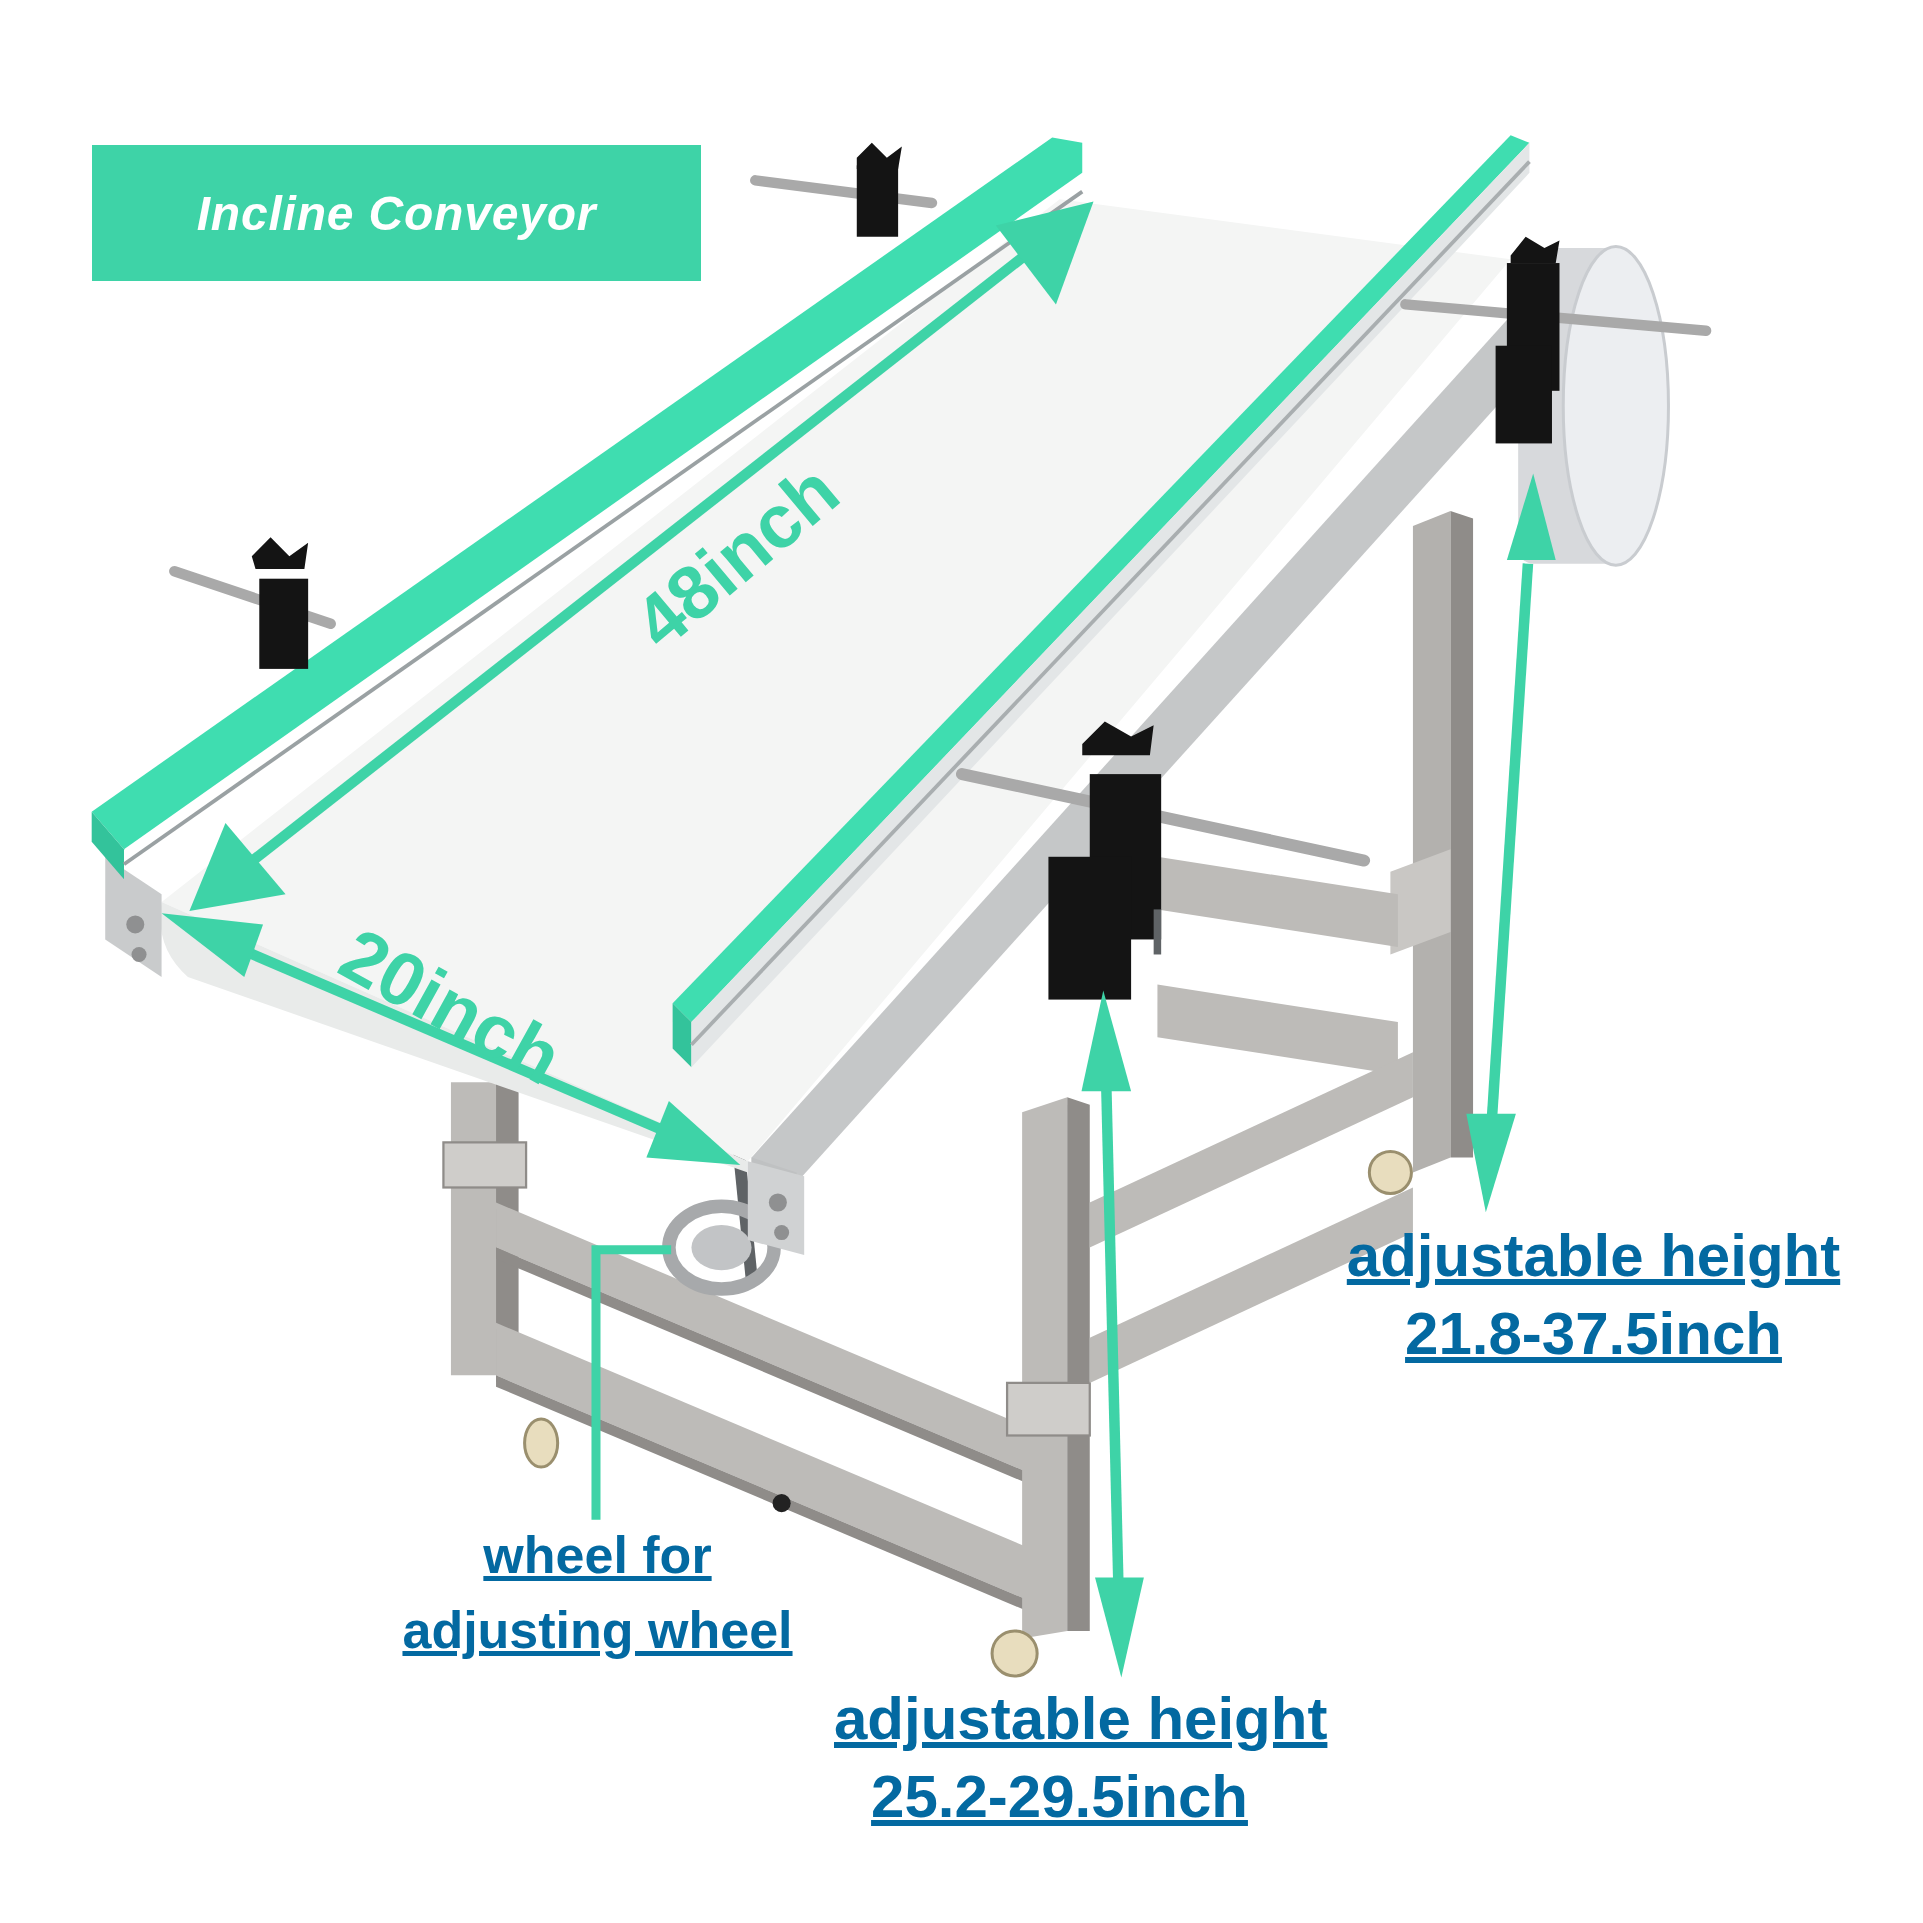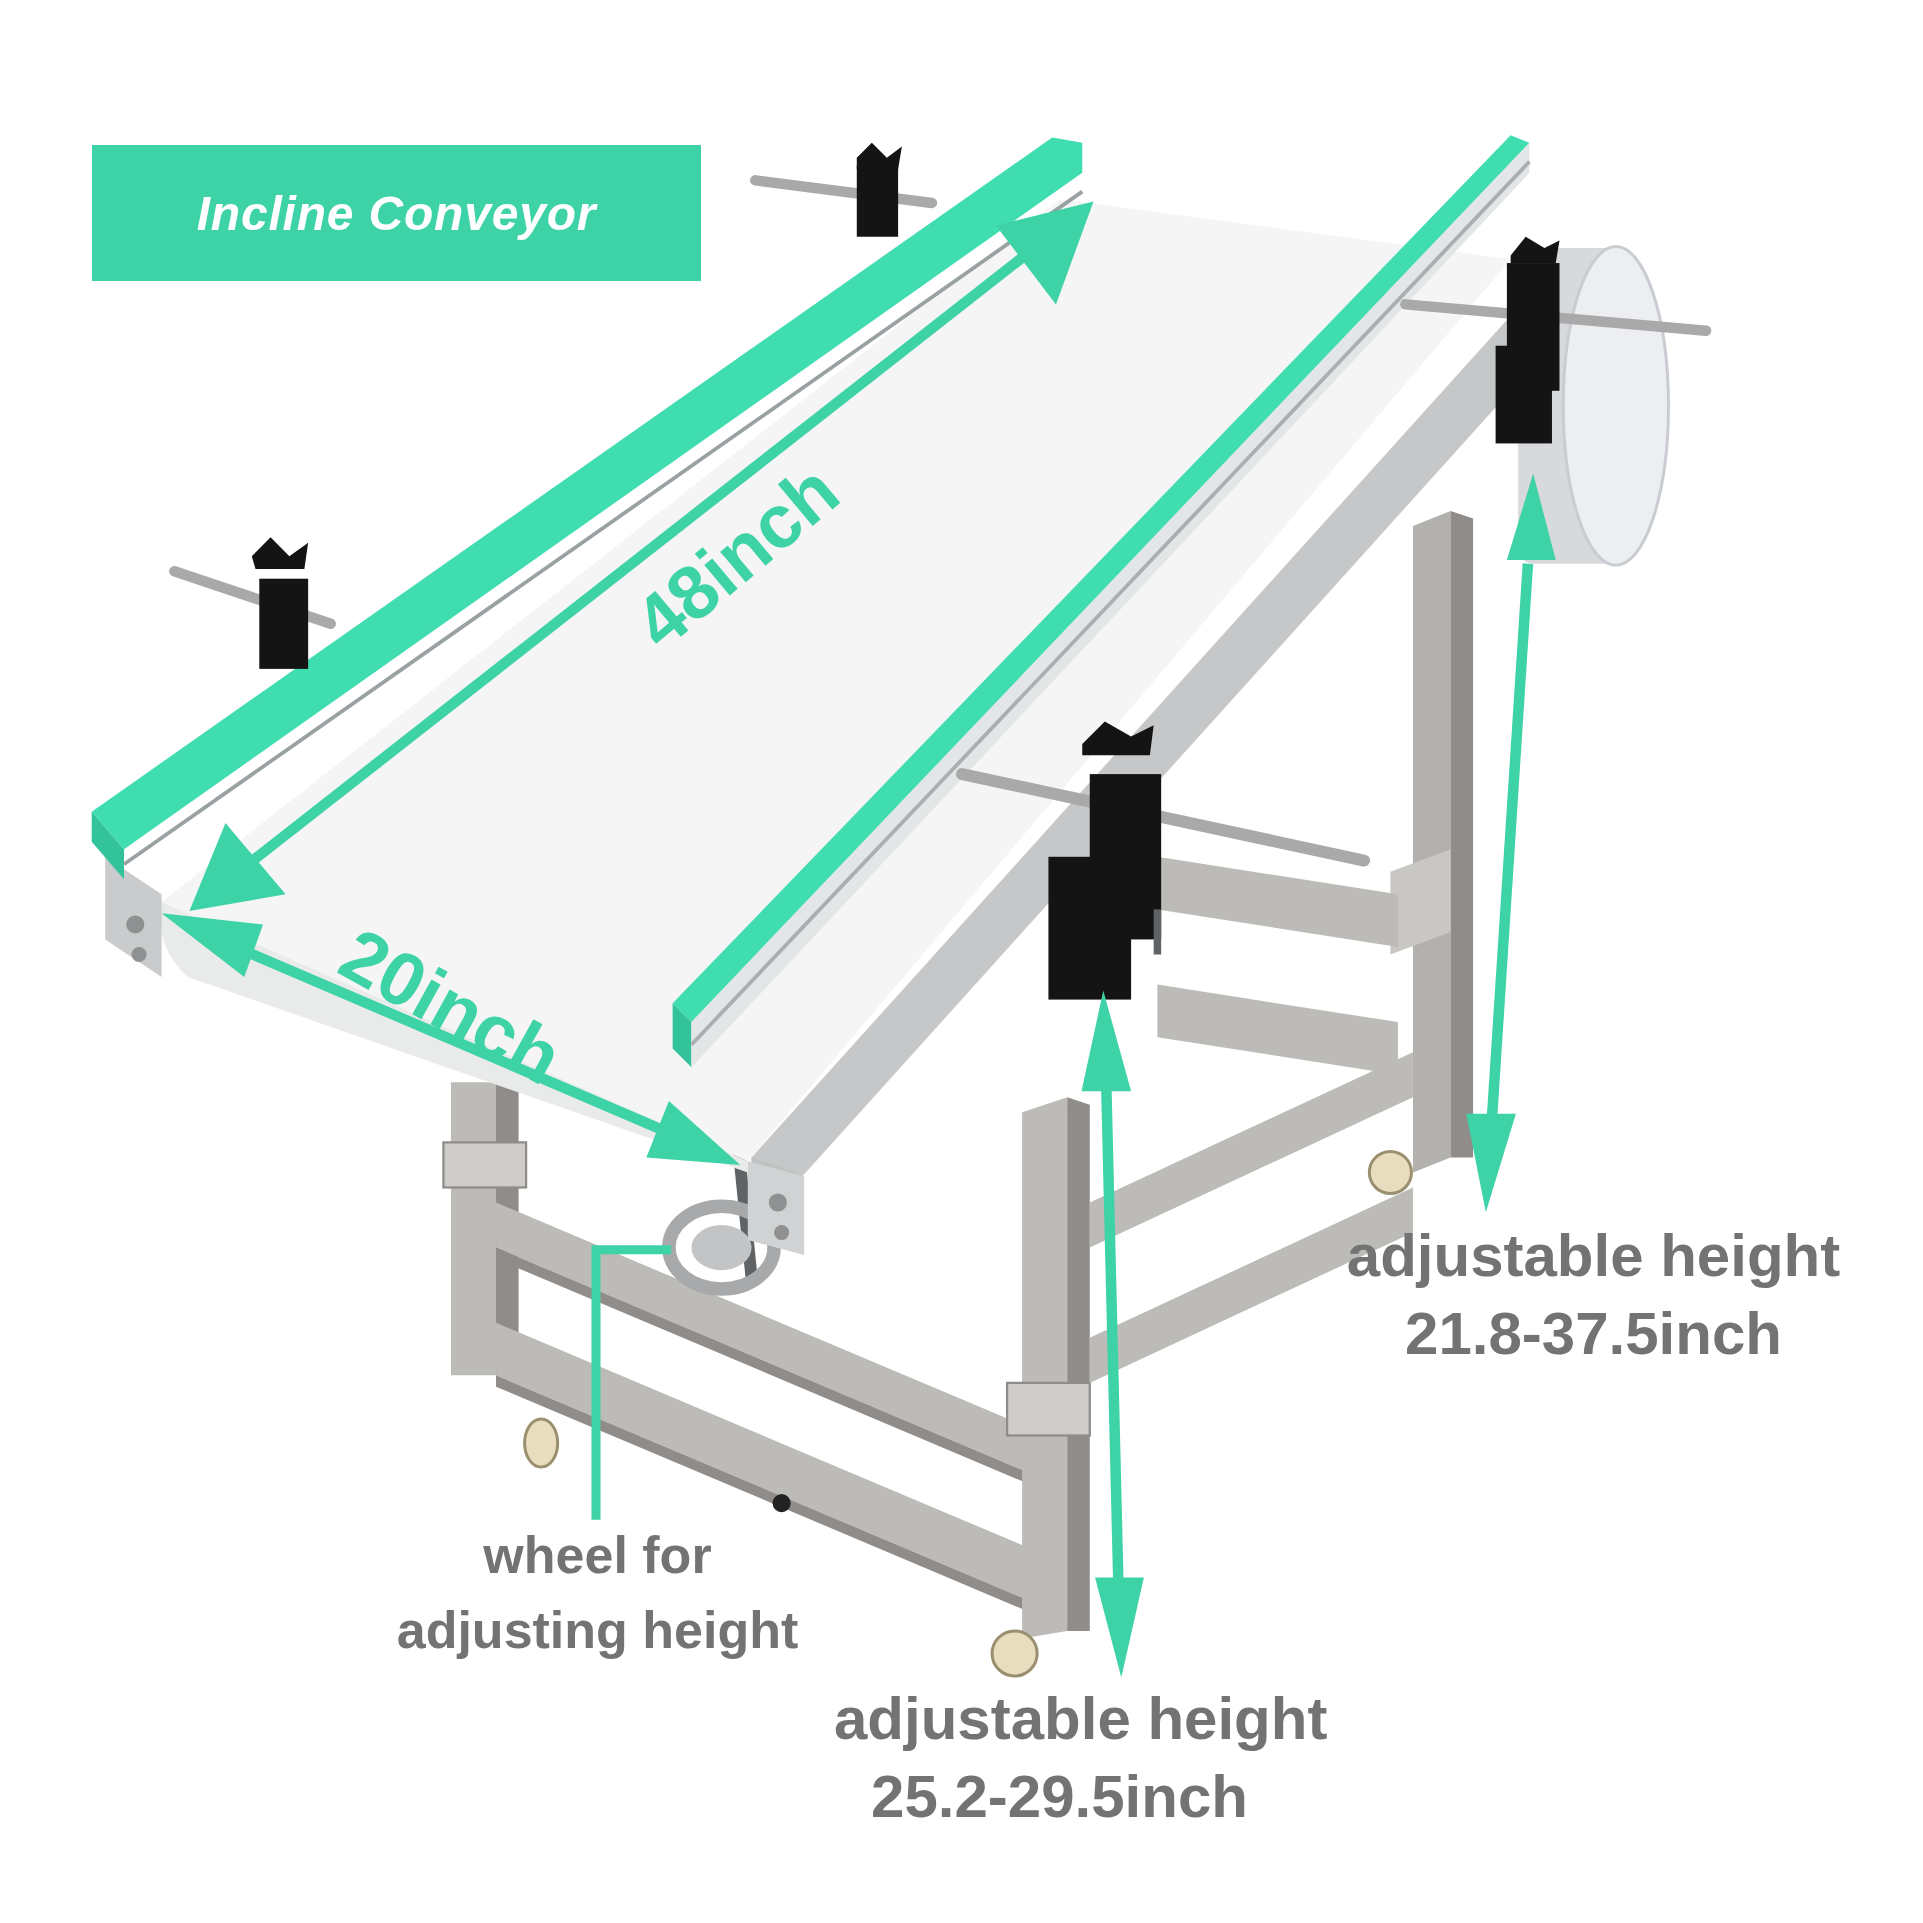--- a/index.html
+++ b/index.html
@@ -3,22 +3,22 @@
 <meta charset="utf-8">
 <style>
   html, body { margin: 0; padding: 0; background: #ffffff; }
   body { width: 1924px; height: 1924px; position: relative; overflow: hidden;
          font-family: "Liberation Sans", sans-serif; }
   #stage { position: absolute; left: 0; top: 0; width: 1924px; height: 1924px; }
   .title-box { position: absolute; left: 92px; top: 145px; width: 609px; height: 136px;
                background: #3ED3A7; display: flex; align-items: center; justify-content: center; }
   .title-text { color: #ffffff; font-weight: bold; font-style: italic; font-size: 48px;
                 letter-spacing: 0.8px; white-space: nowrap; }
-  .label { position: absolute; color: #737373; font-weight: bold; text-align: center;
-           white-space: nowrap; line-height: 1; }
+  .label { position: absolute; color: #0369a1; font-weight: bold; text-align: center;
+           white-space: nowrap; line-height: 1; text-decoration: underline; }
   .lbl-right { left: 1278px; top: 1226px; width: 631px; font-size: 60px; }
   .lbl-right .l2 { margin-top: 18px; }
   .lbl-mid { left: 834px; top: 1689px; width: 451px; font-size: 60px; }
   .lbl-mid .l2 { margin-top: 18px; }
   .lbl-wheel { left: 323px; top: 1529px; width: 549px; font-size: 52px; }
   .lbl-wheel .l2 { margin-top: 22.5px; }
   .dim { position: absolute; color: #3ED3A7; font-weight: bold; font-size: 75px;
          white-space: nowrap; transform-origin: center center; line-height: 1; }
   .dim-48 { left: 601px; top: 519px; width: 271px; text-align: center; transform: rotate(-40deg); }
   .dim-20 { left: 331px; top: 969px; width: 240px; text-align: center; transform: rotate(29deg); }
@@ -167,16 +167,16 @@
 
   
   <div class="label lbl-mid">
     <div>adjustable height</div>
     <div class="l2">25.2-29.5inch</div>
   </div>
 
   
   <div class="label lbl-wheel">
     <div>wheel for</div>
-    <div class="l2">adjusting height</div>
+    <div class="l2">adjusting wheel</div>
   </div>
 </div>
 
 
 </body></html>

